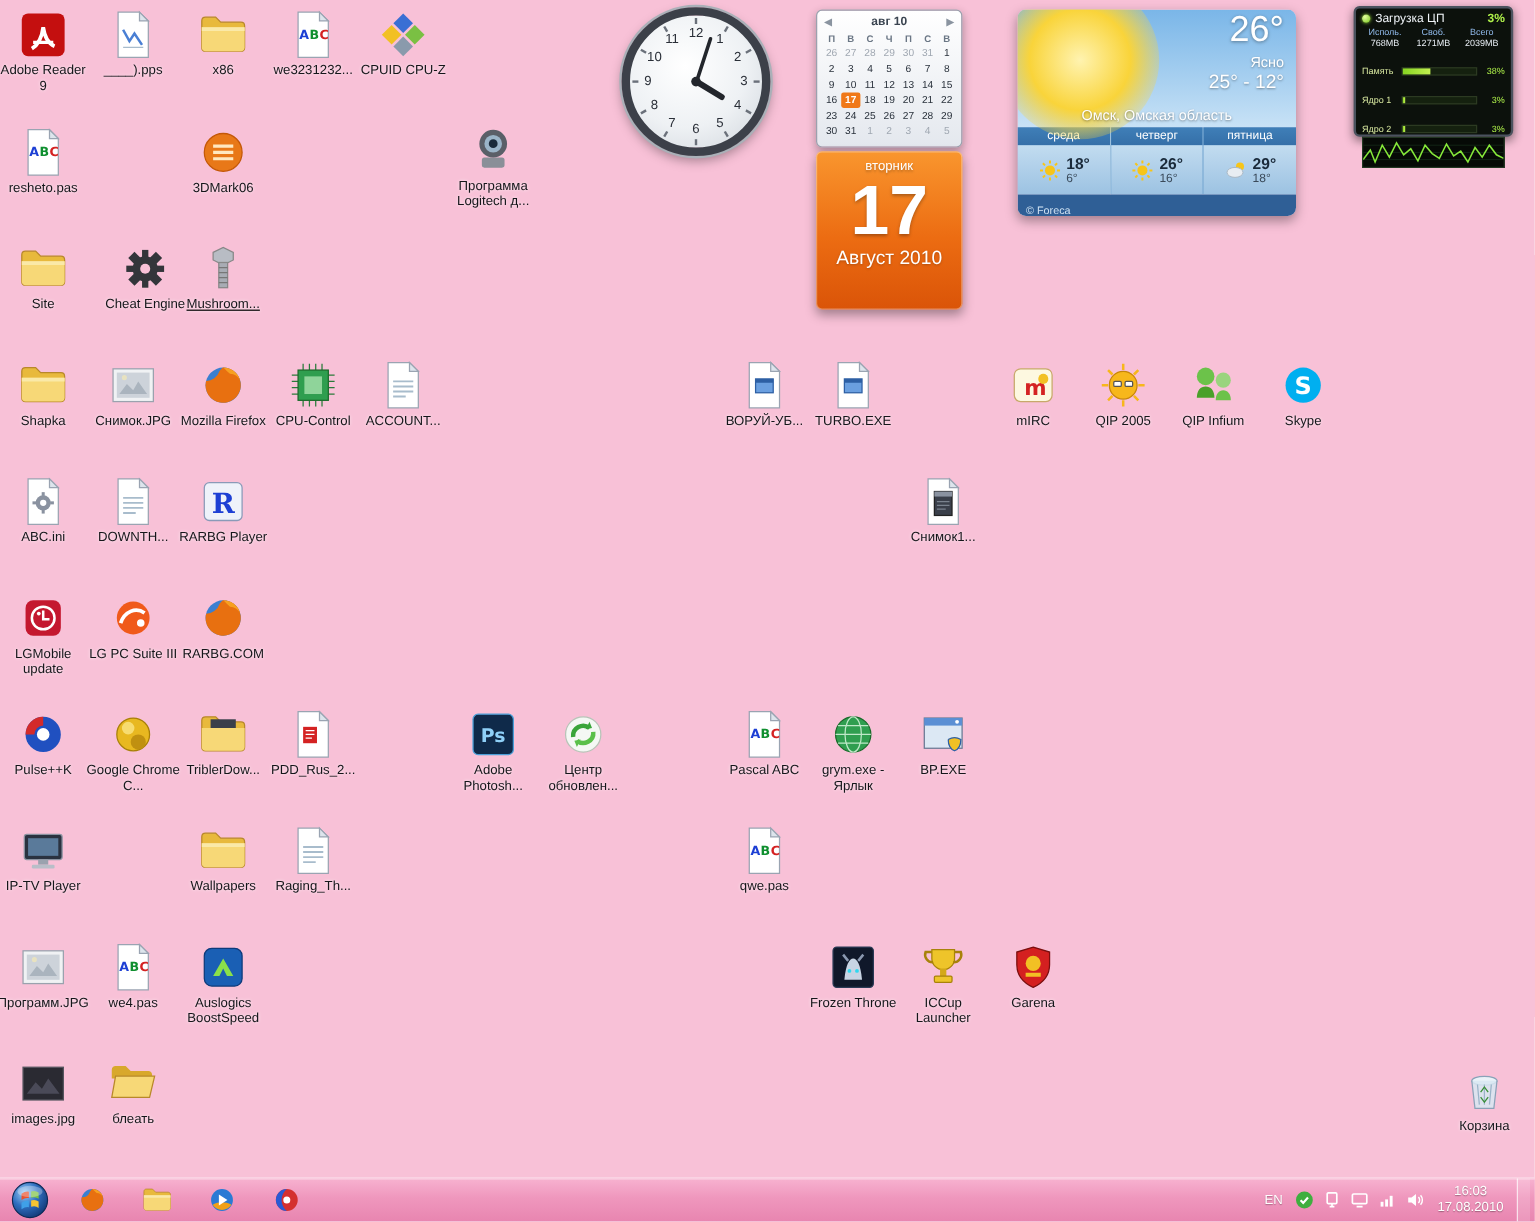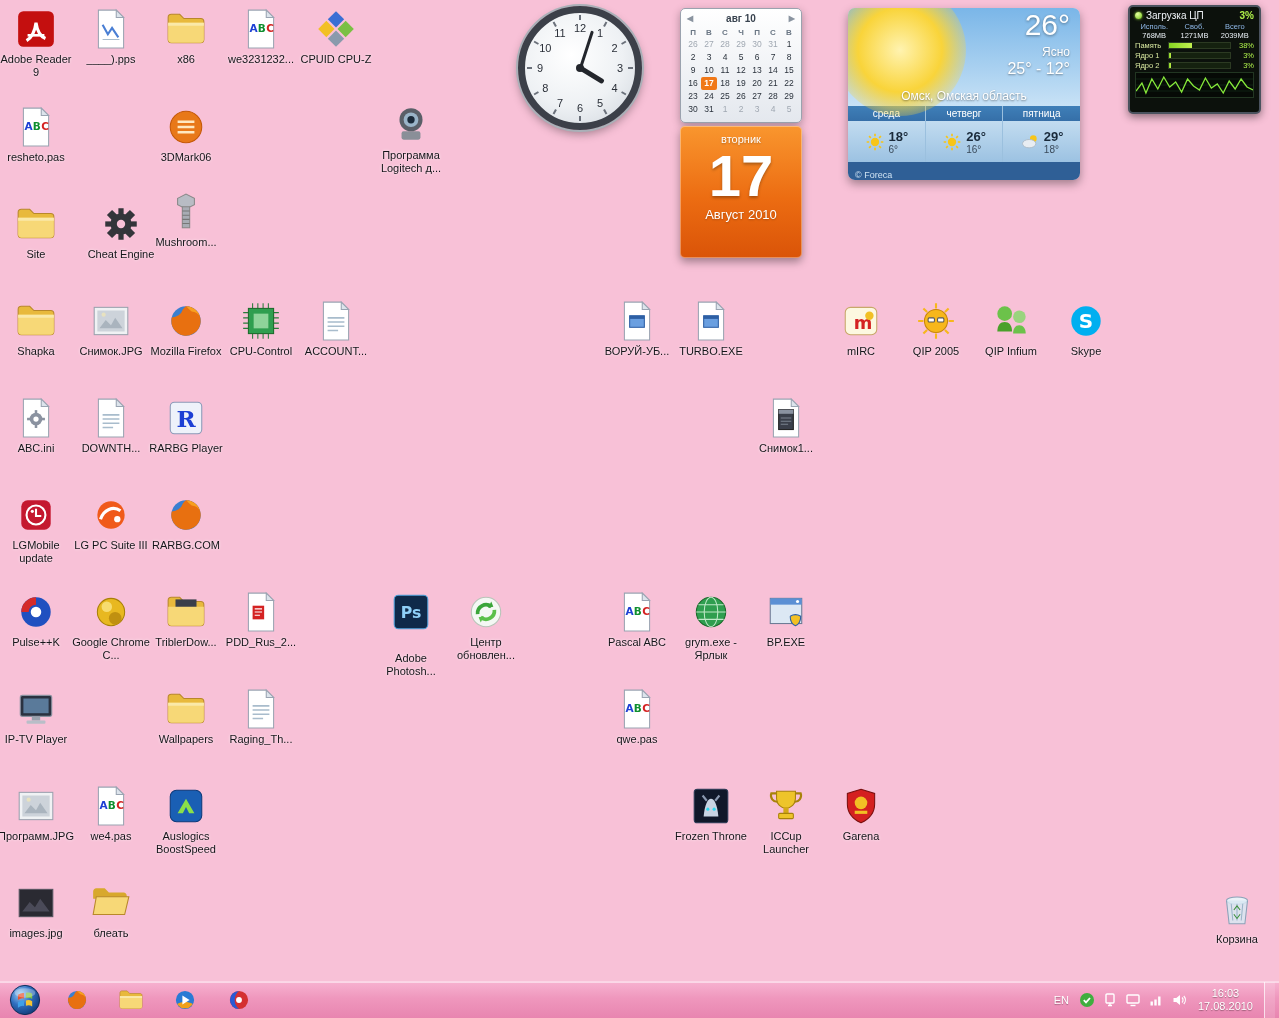--- a/index.html
+++ b/index.html
@@ -28,21 +28,21 @@
   .cal-head{display:flex;align-items:center;justify-content:space-between;font-size:10px;font-weight:bold;color:#3a4450;padding:0 2px 3px;}
   .cal-arr{font-size:8px;color:#8a94a0;cursor:pointer;}
   .cal-grid{display:grid;grid-template-columns:repeat(7,1fr);text-align:center;}
   .cw{font-size:8px;color:#6a7684;padding:1px 0;font-weight:bold;}
   .cd{font-size:8.5px;line-height:11px;color:#2a323c;padding:1px 0;border-radius:2px;cursor:pointer;}
   .cd.out{color:#a0a8b2;}
   .cd.sel{background:#f07818;color:#fff;font-weight:bold;}
   .day-card{margin-top:3px;height:132px;border-radius:5px;background:linear-gradient(#f9962e,#ec6c12 55%,#da5408);box-shadow:0 4px 9px rgba(0,0,0,.35), inset 0 0 0 1px rgba(255,255,255,.35);color:#fff;text-align:center;cursor:pointer;}
   .dc-dow{font-size:11px;padding-top:7px;text-shadow:0 1px 2px rgba(0,0,0,.25);}
   .dc-num{font-size:58px;font-weight:bold;line-height:62px;text-shadow:0 2px 3px rgba(0,0,0,.3);}
-  .dc-my{font-size:13px;text-shadow:0 1px 2px rgba(0,0,0,.25);}
+  .dc-my{font-size:16px;text-shadow:0 1px 2px rgba(0,0,0,.25);}
 
   
   .weather{position:absolute;left:848px;top:8px;width:232px;height:172px;border-radius:7px;overflow:hidden;box-shadow:0 4px 10px rgba(0,0,0,.35), inset 0 0 0 1px rgba(255,255,255,.5);cursor:pointer;}
   .wx-top{position:relative;height:98px;background:linear-gradient(180deg,#7ab6e8 0%,#a8d0f0 60%,#c8e2f6 100%);}
   .wx-sun{position:absolute;left:-14px;top:-24px;width:132px;height:132px;border-radius:50%;background:radial-gradient(circle,#fff3b0 0%,#f9d43a 45%,rgba(249,212,58,.25) 72%,rgba(249,212,58,0) 78%);}
   .wx-temp{position:absolute;right:10px;top:0;font-size:30px;color:#fff;text-shadow:0 1px 3px rgba(0,0,0,.4);}
   .wx-cond{position:absolute;right:10px;top:37px;font-size:12px;color:#fff;text-shadow:0 1px 2px rgba(0,0,0,.4);}
   .wx-range{position:absolute;right:10px;top:52px;font-size:16px;color:#fff;text-shadow:0 1px 2px rgba(0,0,0,.4);}
   .wx-loc{position:absolute;bottom:3px;left:0;right:0;text-align:center;font-size:12px;color:#fff;text-shadow:0 1px 2px rgba(0,0,0,.45);}
   .wx-days{display:flex;height:56px;background:#4a8cc4;}
@@ -56,21 +56,21 @@
   .wx-foot{height:18px;background:#2f5f96;display:flex;align-items:flex-end;padding:0 7px;font-size:9px;color:#cfe2f2;}
 
   
   .cpu{position:absolute;left:1128px;top:5px;width:133px;height:109px;box-sizing:border-box;background:#0c110c;border:2px solid #4a525e;border-radius:5px;box-shadow:0 3px 8px rgba(0,0,0,.45);padding:3px 5px;cursor:pointer;}
   .cpu-head{display:flex;align-items:center;gap:4px;font-size:10px;color:#f0f4f8;}
   .led{width:7px;height:7px;border-radius:50%;background:radial-gradient(circle at 35% 30%,#e4ffa0,#74c418);box-shadow:0 0 3px #9fe83a;}
   .cpu-load{margin-left:auto;color:#aef04a;font-weight:bold;}
   .mem{display:grid;grid-template-columns:1fr 1.1fr 1fr;text-align:center;line-height:9px;margin-top:1px;}
   .mh{font-size:7.5px;color:#8fb8e8;}
   .mv{font-size:7.5px;color:#e8eef4;}
-  .crow{display:flex;align-items:center;gap:3px;margin-top:1px;}
+  .crow{display:flex;align-items:center;gap:3px;margin-top:15px;}
   .cl{width:30px;font-size:7.5px;color:#d8e8a0;white-space:nowrap;}
   .cbar{flex:1;height:5px;background:#15210f;border:1px solid #2c3a22;}
   .cbar i{display:block;height:100%;background:linear-gradient(90deg,#86d422,#c2f050);}
   .cv{width:20px;text-align:right;font-size:7.5px;color:#aef04a;}
   .graph{display:block;width:100%;height:26px;margin-top:2px;background:#060a06;border:1px solid #223622;box-sizing:border-box;}
 
   
   .taskbar{position:absolute;left:0;bottom:0;width:1279px;height:36px;background:linear-gradient(180deg,#f7b2d0 0%,#ef97bd 45%,#e885b0 100%);border-top:1px solid #fbd6e6;display:flex;align-items:center;box-shadow:inset 0 1px 0 rgba(255,255,255,.5);}
   .orb{width:34px;height:34px;margin:0 16px 0 8px;cursor:pointer;}
   .orb svg{width:34px;height:34px;display:block;}
@@ -198,21 +198,21 @@
               <rect x="25" y="8" width="7" height="7" transform="rotate(45 28.5 11.5)"></rect>
               <rect x="8" y="25" width="7" height="7" transform="rotate(45 11.5 28.5)"></rect>
               <rect x="25" y="25" width="7" height="7" transform="rotate(45 28.5 28.5)"></rect>
               <circle cx="20" cy="20" r="10"></circle>
             </g>
             <circle cx="20" cy="20" r="4" fill="#f8c1d7"></circle>
           </svg>
         </span>
         <span class="dlabel">Cheat Engine</span>
       </div>
-      <div class="dicon" style="left: 186px; top: 191px;">
+      <div class="dicon" style="left: 186px; top: 203px; text-decoration: underline;">
         <span class="glyph">
           <svg viewBox="0 0 40 40">
             <polygon points="12,7 20,3 28,7 28,13 20,17 12,13" fill="#b8bcc4" stroke="#888"></polygon>
             <rect x="16.5" y="15" width="7" height="20" fill="#a8acb4" stroke="#888"></rect>
             <path d="M16.5 19h7M16.5 23h7M16.5 27h7M16.5 31h7" stroke="#777"></path>
           </svg>
         </span>
         <span class="dlabel">Mushroom...</span>
       </div>
       <div class="dicon" style="left: 36px; top: 300px;">
@@ -446,21 +446,21 @@
         <span class="glyph">
           <svg viewBox="0 0 40 40">
             <path d="M8 2h17l7 7v29H8z" fill="#fff" stroke="#9aa4b2"></path>
             <path d="M25 2l7 7h-7z" fill="#dde4ec" stroke="#9aa4b2"></path>
             <rect x="12" y="14" width="11" height="13" fill="#d42222"></rect>
             <path d="M14 17h7M14 20h7M14 23h5" stroke="#fff"></path>
           </svg>
         </span>
         <span class="dlabel">PDD_Rus_2...</span>
       </div>
-      <div class="dicon" style="left: 411px; top: 591px; gap: 16px;">
+      <div class="dicon" style="left: 411px; top: 591px;">
         <span class="glyph">
           <svg viewBox="0 0 40 40">
             <rect x="4" y="4" width="32" height="32" rx="4" fill="#0f2a4a" stroke="#4a9fd8"></rect>
             <text x="20" y="26" text-anchor="middle" font-size="15" font-weight="bold" fill="#8fd0f8" font-family="DejaVu Sans">Ps</text>
           </svg>
         </span>
         <span class="dlabel">Adobe Photosh...</span>
       </div>
       <div class="dicon" style="left: 486px; top: 591px;">
         <span class="glyph">

